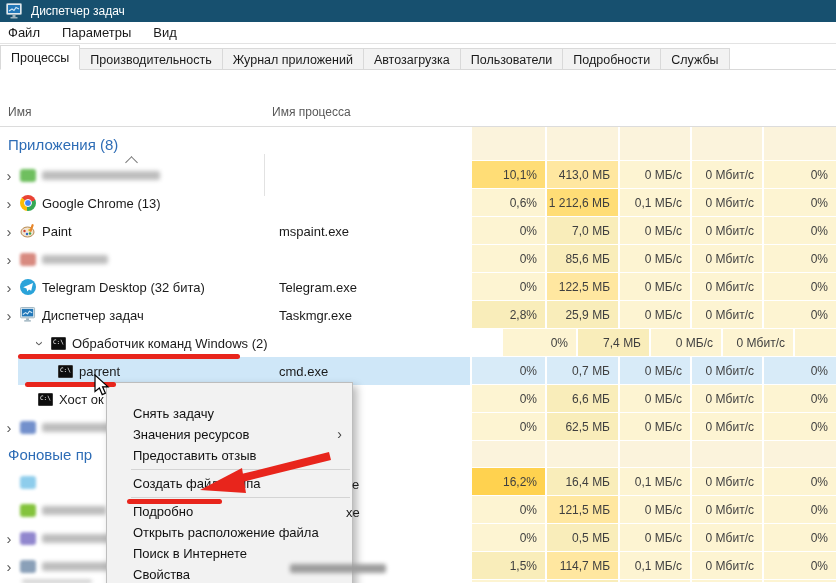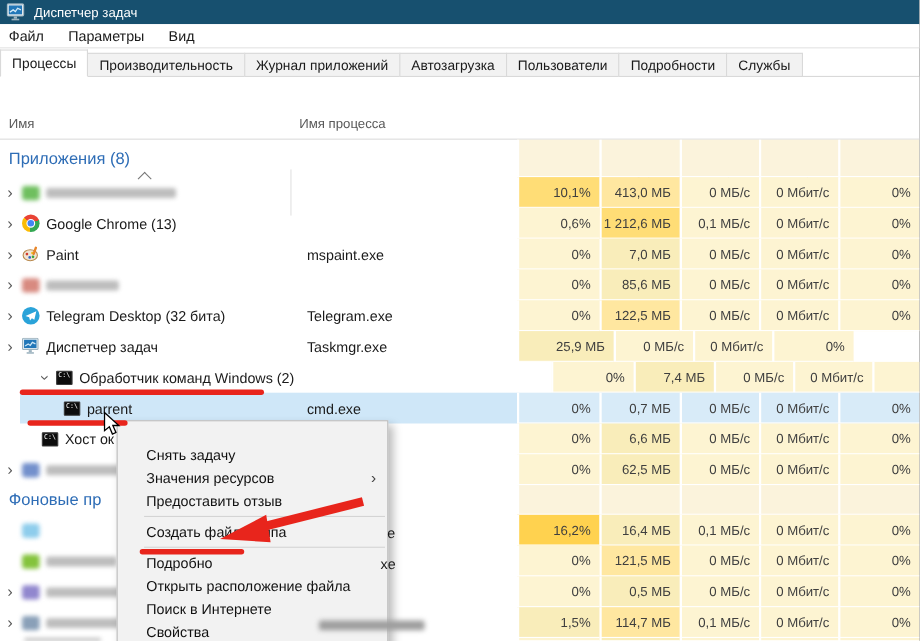--- a/index.html
+++ b/index.html
@@ -240,21 +240,22 @@
               <rect x="0.5" y="0.5" width="15" height="11" rx="1" fill="#dfe9ee" stroke="#9db3bf"></rect>
               <rect x="2" y="2" width="12" height="8" fill="#2277b8"></rect>
               <polyline points="3,8 6,6 8,7.5 10,4.5 13,6" fill="none" stroke="#cfe8f7" stroke-width="1.2"></polyline>
               <rect x="6.5" y="12" width="3" height="2" fill="#9db3bf"></rect>
               <rect x="4.5" y="14" width="7" height="1.5" fill="#9db3bf"></rect>
             </svg></span>
           <span class="pname">Диспетчер задач</span>
           <span class="procname">Taskmgr.exe</span>
         </div>
     <div class="cells">
-          <div class="cell h2" style="width: 88px; height: 28px;">25,9 МБ</div>
+          <div class="cell h2" style="width: 75px; height: 28px;">2,8%</div>
+          <div class="cell h2" style="width: 73px; height: 28px;">25,9 МБ</div>
           <div class="cell h1" style="width: 72px; height: 28px;">0 МБ/с</div>
           <div class="cell h1" style="width: 72px; height: 28px;">0 Мбит/с</div>
           <div class="cell h1" style="width: 74px; height: 28px;">0%</div>
         </div>
   </div>
       <div class="row" style="height: 28px; margin-left: 31px;">
     <div class="namearea">
           <span class="chev down"><span class="g">›</span></span>
           <span class="ic ic-cmd"></span>
           <span class="pname">Обработчик команд Windows (2)</span>

